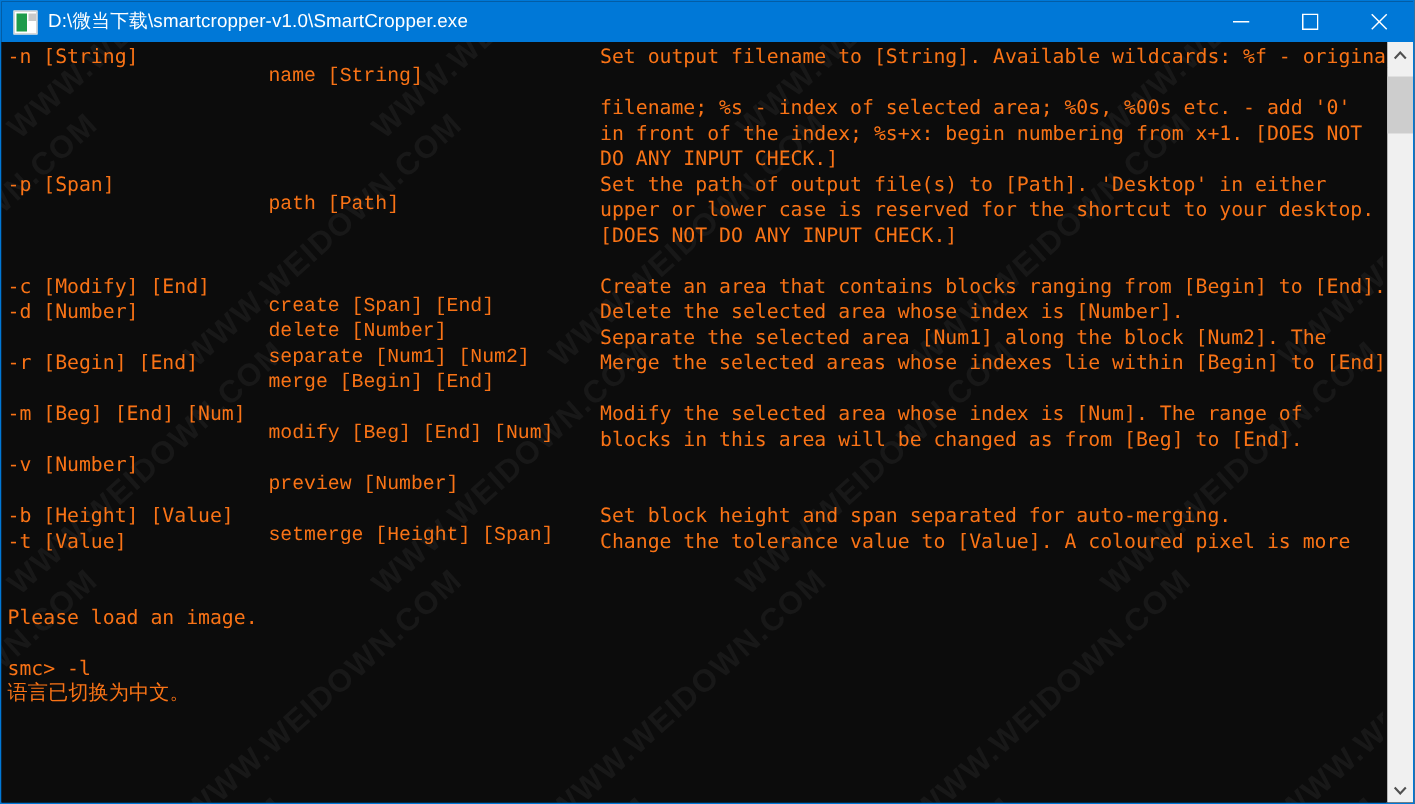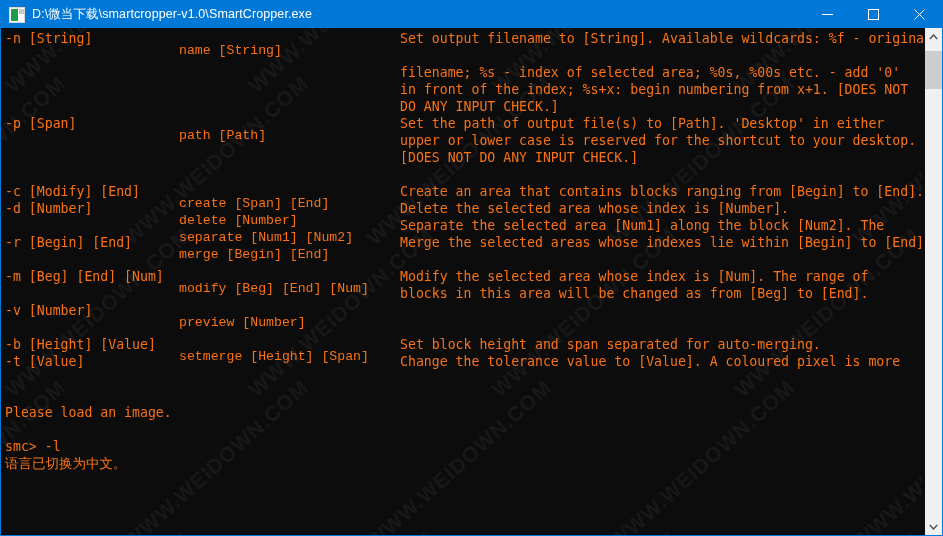--- a/index.html
+++ b/index.html
@@ -124,21 +124,21 @@
     white-space: pre;
     font-family: "DejaVu Sans Mono", monospace;
     font-size: 13.2px;
     color: #f97316;
     position: relative;
   }
   .col1 { position:absolute; left: 0px;   top:0; }
   .col2 { position:absolute; left: 174px; top:12px;font-family:Liberation Mono, monospace; }
   .col3 { position:absolute; left: 381px; top:0;margin-left:14px; }
   .plain { position:absolute; left:0; top:0; }
-  .cjk { font-family: Liberation Serif, serif; font-size: 13.5px; }
+  .cjk { font-family: Liberation Mono, monospace; font-size: 13.5px; }
 
   
   #scrollbar {
     position: relative;
     z-index: 3;
     width: 17px;
     min-width: 17px;
     background: #f0f0f0;
     border-left: 1px solid #0c0c0c;
     display: flex;

